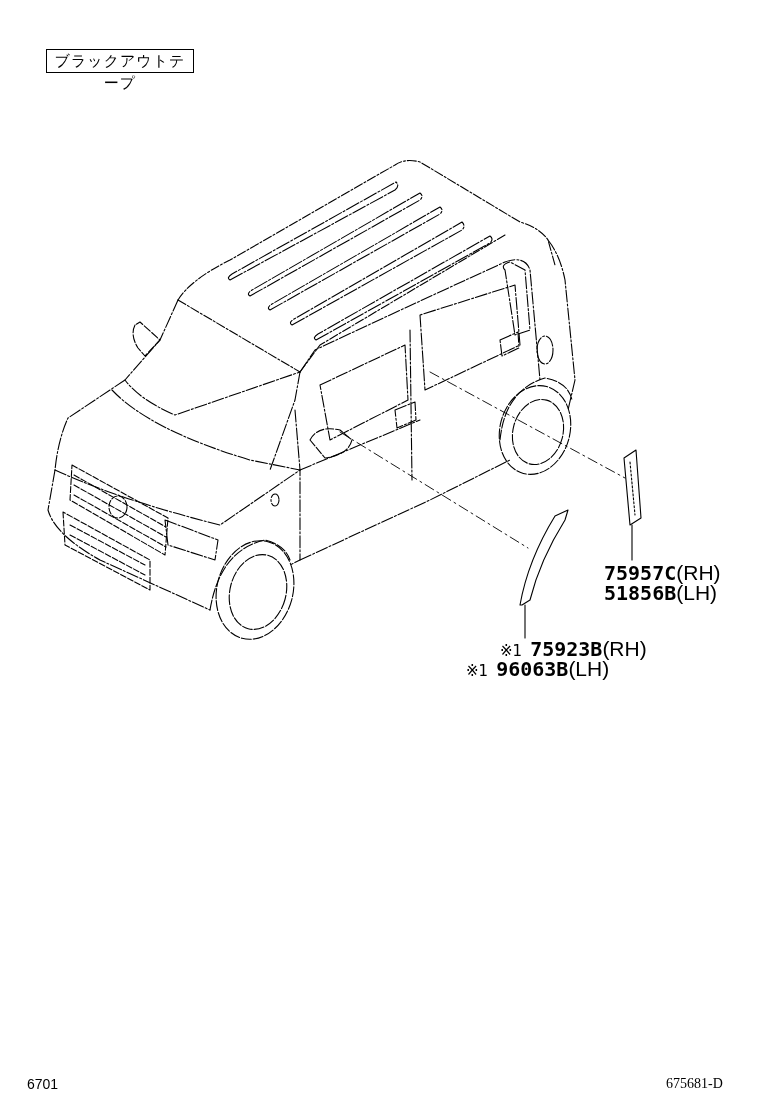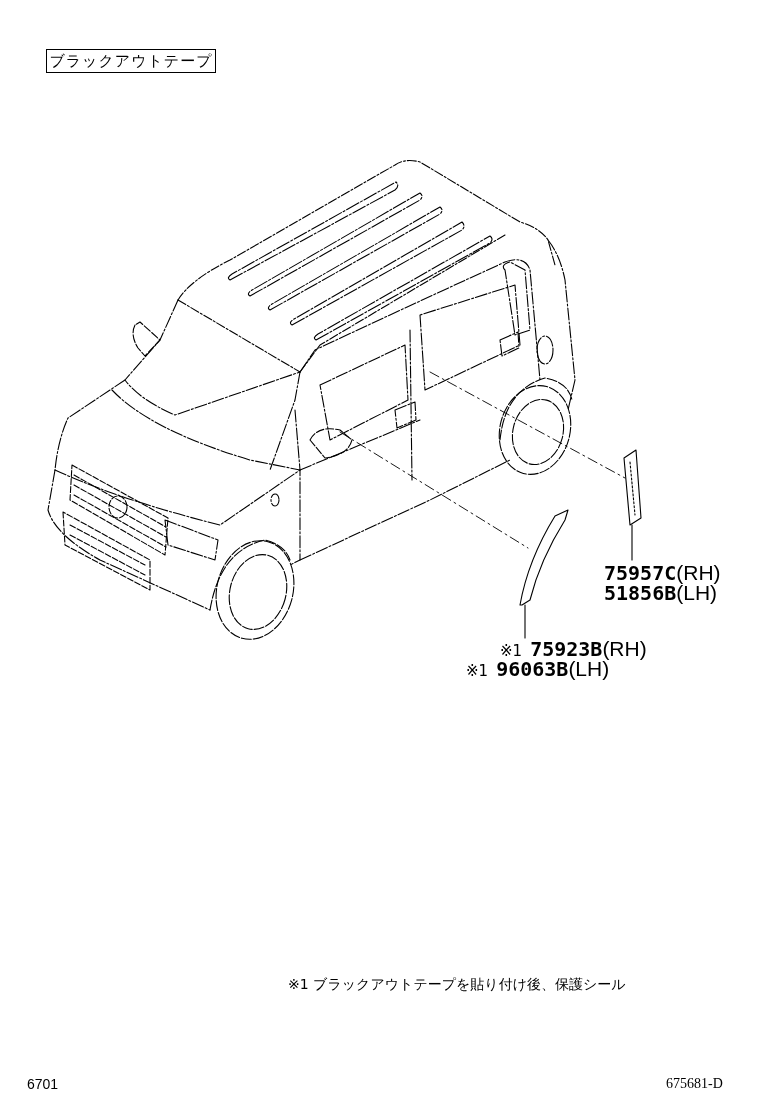--- a/index.html
+++ b/index.html
@@ -1,18 +1,18 @@
 <!DOCTYPE html>
 <html><head>
 <meta charset="utf-8">
 <style>
   html, body { margin: 0; padding: 0; background: #ffffff; }
   body { width: 760px; height: 1112px; position: relative; overflow: hidden;
          font-family: "DejaVu Sans", sans-serif; color: #000; }
-  .title-box { position: absolute; left: 46px; top: 49px; width: 170px; height: 24px;
+  .title-box { position: absolute; left: 46px; top: 49px; width: 148px; height: 24px;
                border: 1.5px solid #000; box-sizing: border-box;
                font-size: 15px; line-height: 22px; text-align: center; letter-spacing: 1px; }
   svg.drawing { position: absolute; left: 0; top: 0; }
   .pn { position: absolute; font-family: "DejaVu Sans Mono", monospace; font-weight: bold;
         font-size: 20px; line-height: 22px; white-space: nowrap; }
   .pn .side { font-weight: normal; font-family: Liberation Sans, sans-serif; font-size: 21px; }
   .pn .mark { font-weight: normal; font-family: "DejaVu Sans", sans-serif; font-size: 15px; margin-right: 8px; }
   .note { position: absolute; left: 288px; top: 974px; font-size: 14px; line-height: 21px; white-space: nowrap; }
   .note .l2 { padding-left: 32px; }
   .corner { position: absolute; top: 1076px; font-size: 14px; font-family: "Liberation Sans", sans-serif; text-align: center; }
@@ -117,17 +117,16 @@
   <span>51856B</span><span class="side">(LH)</span>
 </div>
 <div class="pn" style="left:466px; top:638px;margin-left:34px;">
   <span class="mark">※1</span><span>75923B</span><span class="side">(RH)</span>
 </div>
 <div class="pn" style="left:466px; top:658px;">
   <span class="mark">※1</span><span>96063B</span><span class="side">(LH)</span>
 </div>
 
 <div class="note">
-  <div>※1  ブラックアウトテープを貼り付け後、保護シール</div>
 </div>
 
 <div class="corner" style="left:27px;">6701</div>
 <div class="corner" style="left:666px;font-family:Liberation Serif, serif;">675681-D</div>
 
 </body></html>

